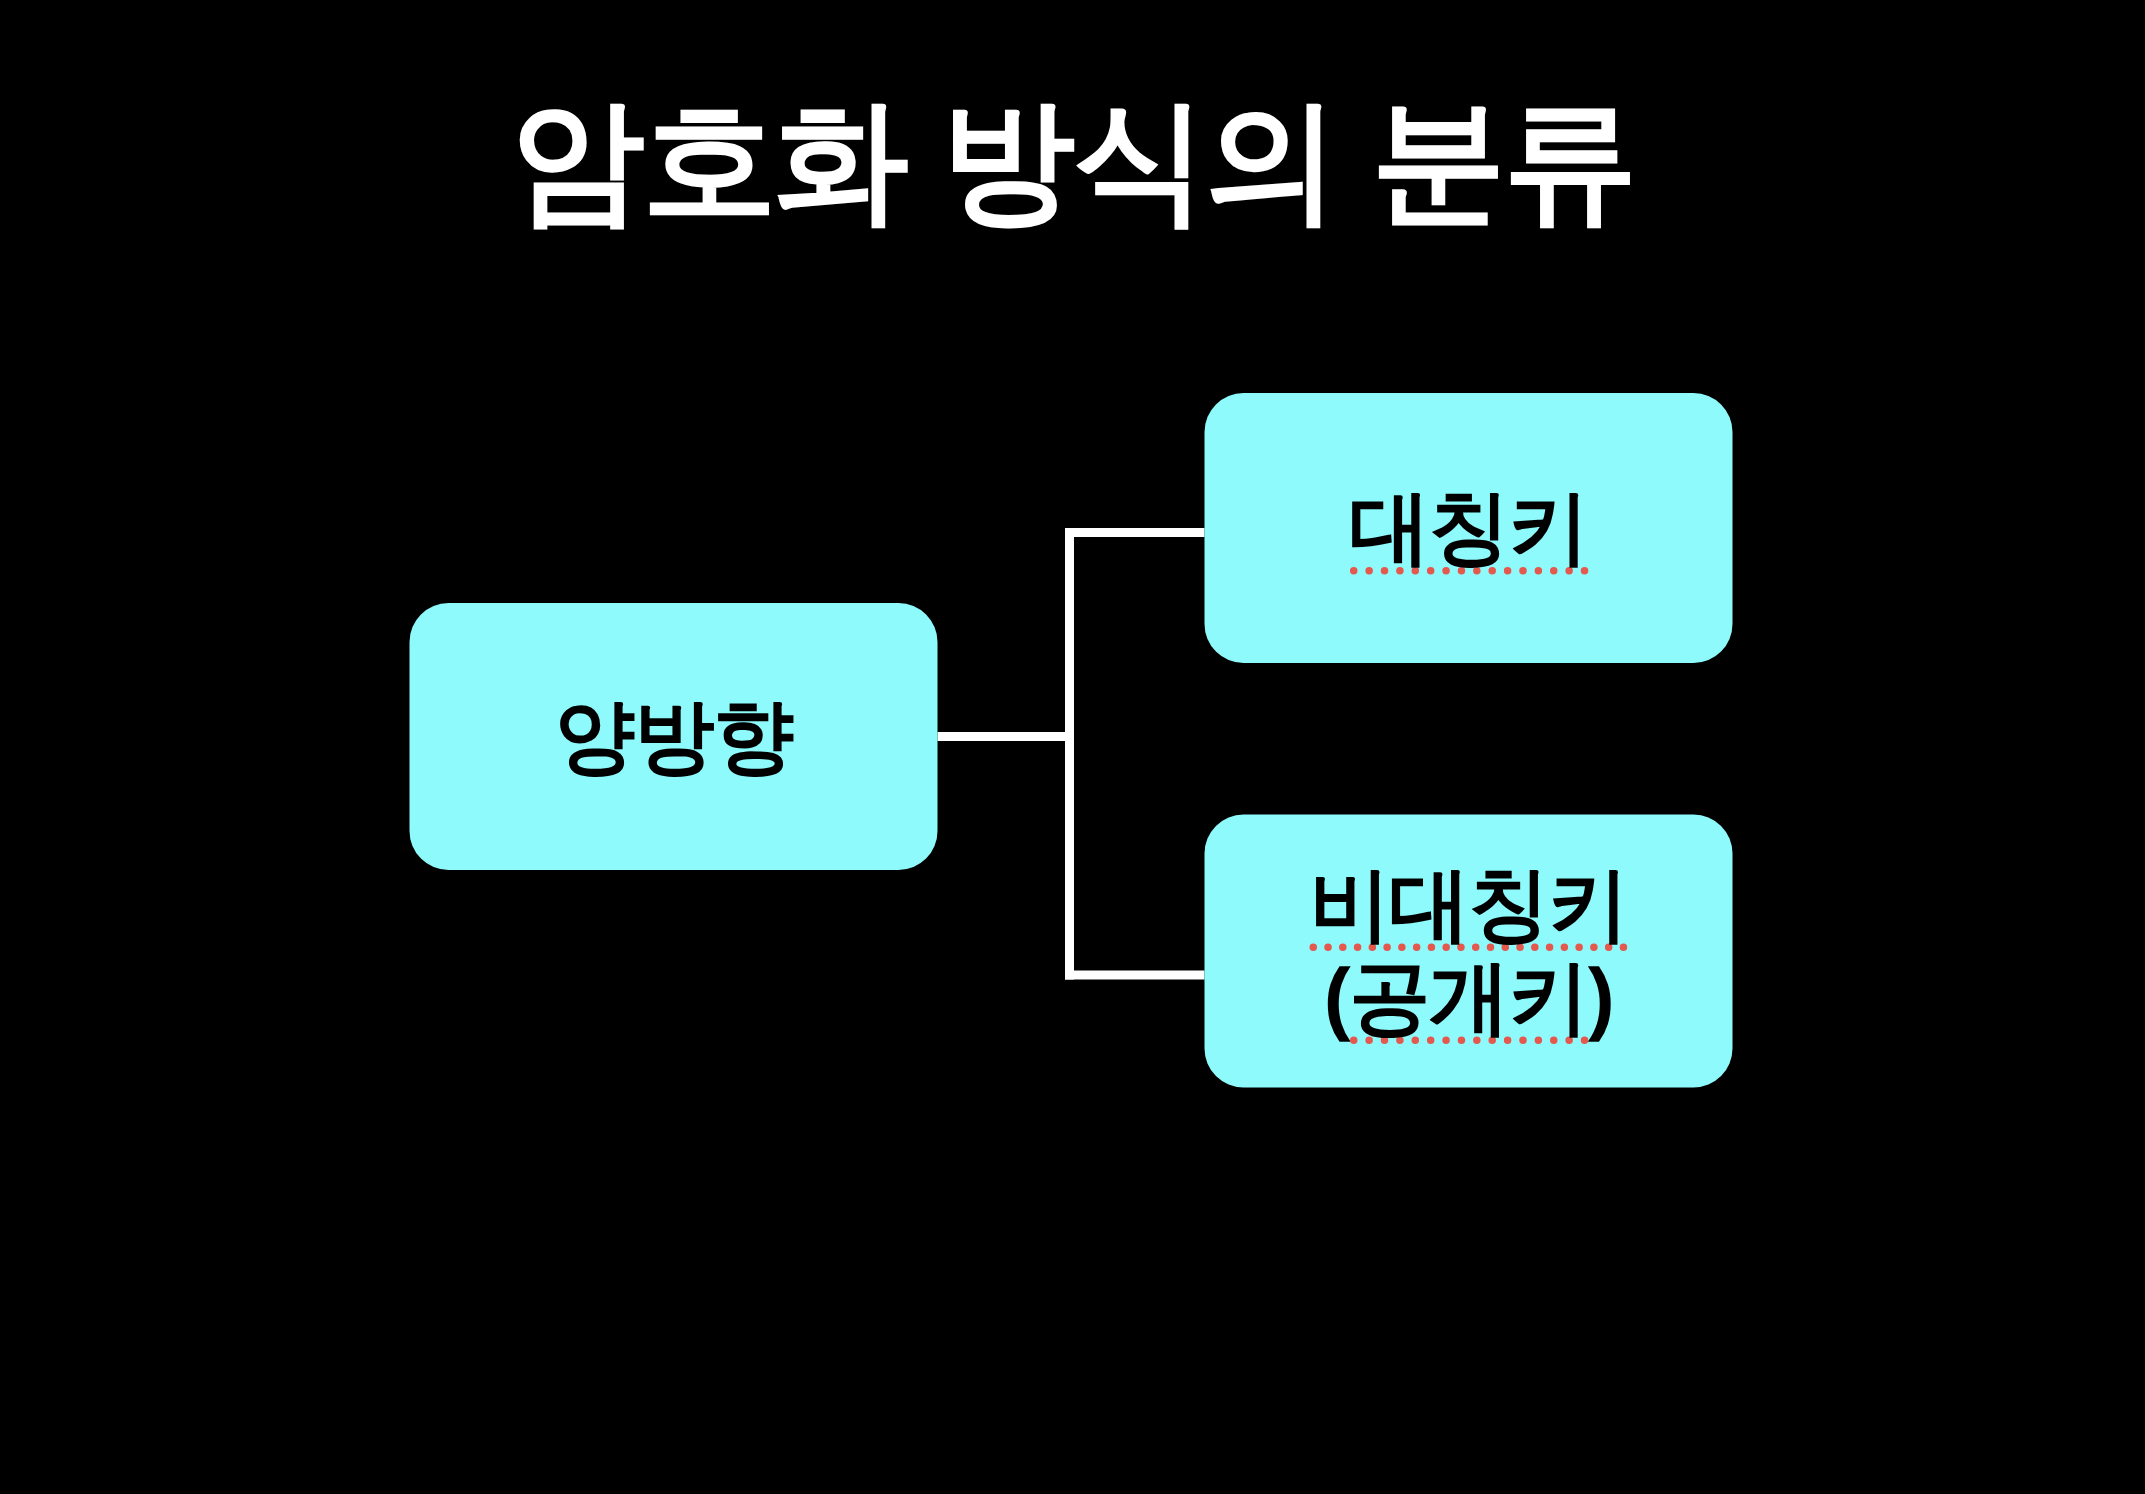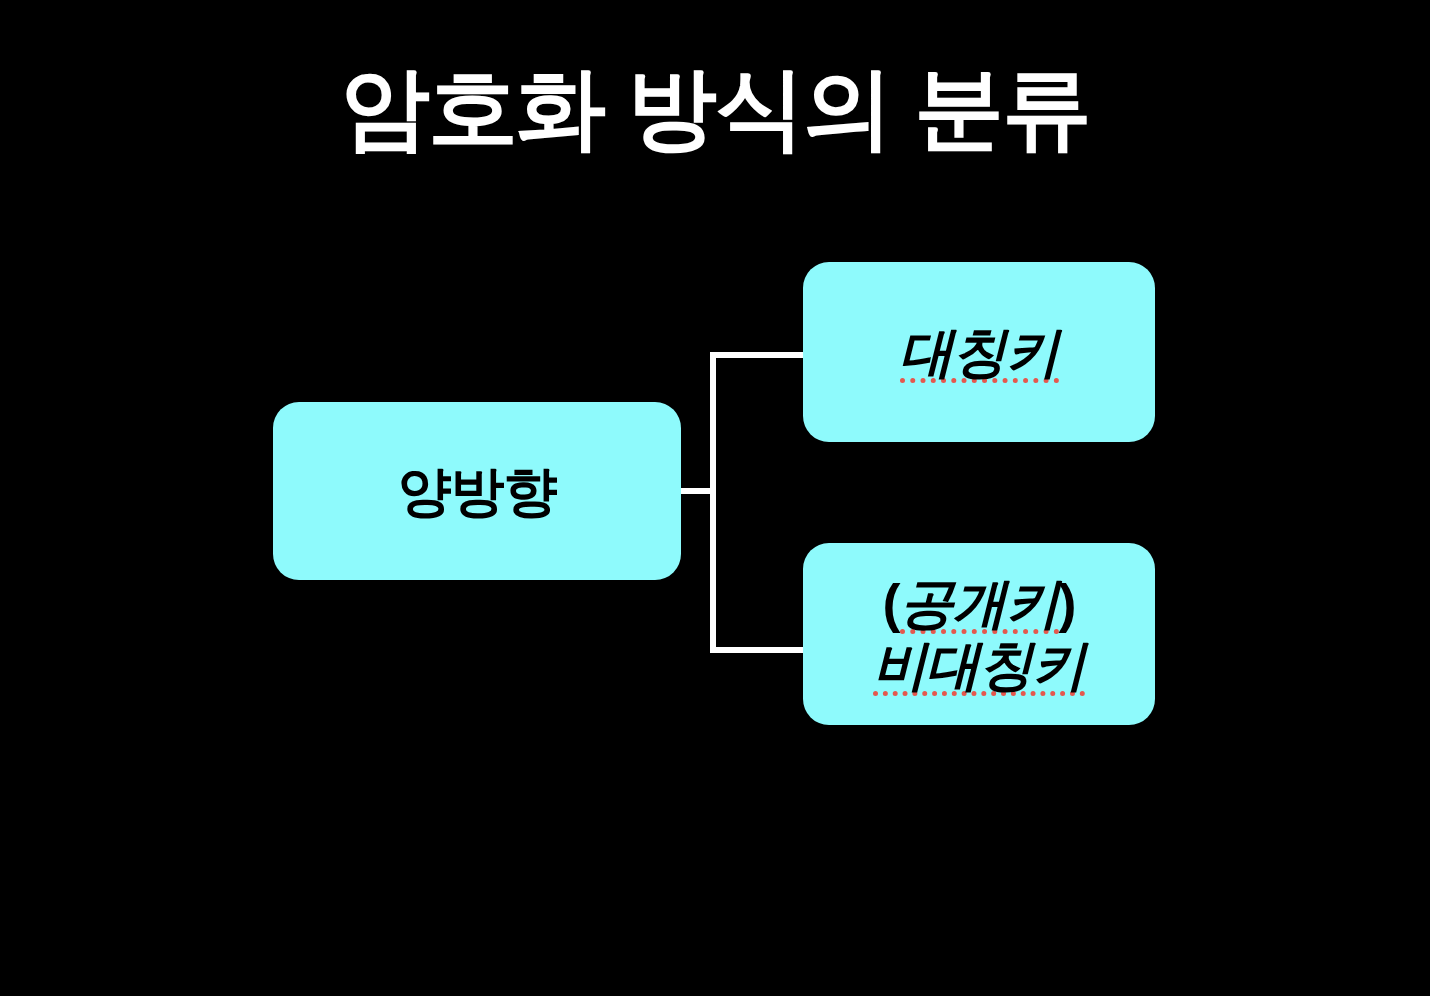--- a/index.html
+++ b/index.html
@@ -45,23 +45,22 @@
     font-size: 54px;
     font-weight: 800;
     text-align: center;
     letter-spacing: -1px;
   }
   .node .line { line-height: 62px; white-space: nowrap; }
   .misspell {
     display: inline-block;
     line-height: 0.95em;
     border-bottom: 5px dotted var(--spellcheck_underline);
-    font-style: italic;
   }
-  .box-bidirectional { left: 273px; top: 402px; width: 408px; height: 178px; }
+  .box-bidirectional { left: 273px; top: 402px; width: 352px; height: 178px; }
   .box-symmetric     { left: 803px; top: 262px; width: 352px; height: 180px; }
   .box-asymmetric    { left: 803px; top: 543px; width: 352px; height: 182px; }
   .box-oneway        { left: 273px; top: 747px; width: 352px; height: 173px; }
   .conn {
     position: absolute;
     background: var(--connector);
   }
   .conn-mid    { left: 625px; top: 488px; width: 86px;  height: 6px; }
   .conn-vert   { left: 710px; top: 352px; width: 6px;   height: 301px; }
   .conn-top    { left: 710px; top: 352px; width: 93px;  height: 6px; }
@@ -85,22 +84,22 @@
 
   <div class="node box-symmetric">
     <div class="line">
       <span class="misspell">대칭키</span>
     </div>
   </div>
 
   <div class="node box-asymmetric">
     <div>
       <div class="line">
-        <span>(</span><span class="misspell">공개키</span><span>)</span>
+        <span class="misspell">비대칭키</span>
       </div>
       <div class="line">
-        <span class="misspell">비대칭키</span>
+        <span>(</span><span class="misspell">공개키</span><span>)</span>
       </div>
     </div>
   </div>
 
 
 </div>
 
 </body></html>

